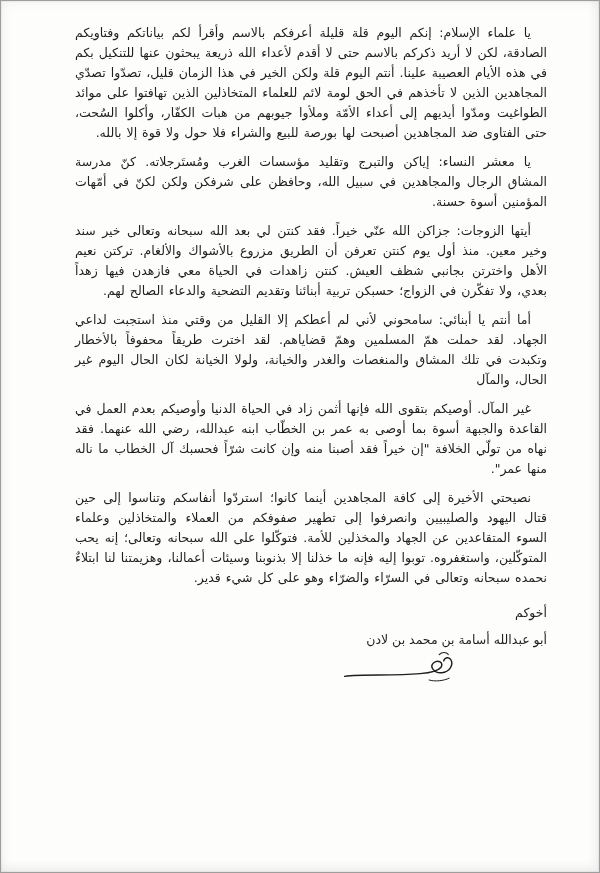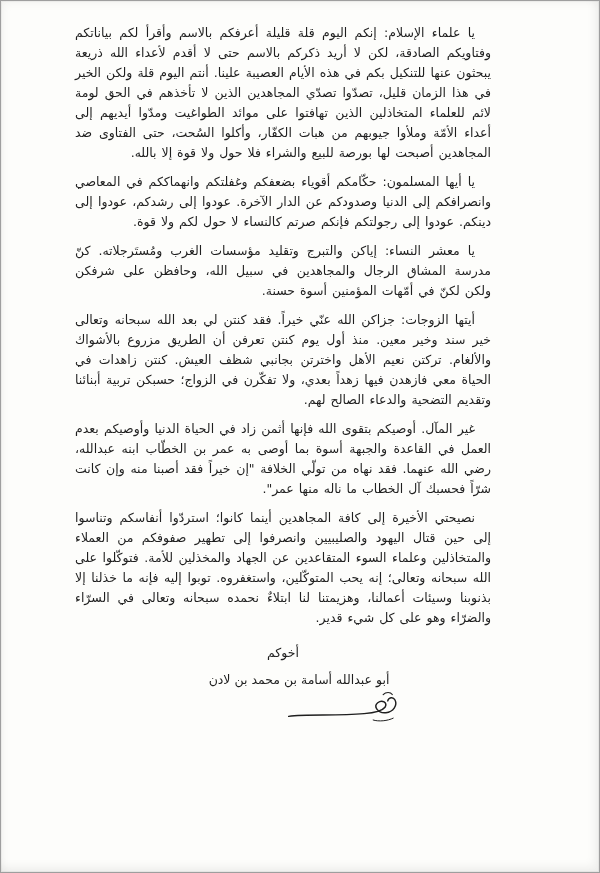--- a/index.html
+++ b/index.html
@@ -16,35 +16,35 @@
     border: 1px solid var(--border-color, #9e9e9e);
     background: var(--page-bg, #fdfdfb);
     overflow: hidden;
     box-shadow: inset 0 0 0 1px rgba(0,0,0,0.04), inset -4px -5px 10px rgba(0,0,0,0.06), inset 3px 3px 8px rgba(0,0,0,0.04);
   }
   .page {
     direction: rtl;
     box-sizing: border-box;
     width: 100%;
     height: 100%;
-    padding: 22px 108px 14px 74px;
+    padding: 22px 52px 14px 74px;
     color: var(--ink, #1f1f1f);
   }
   .paras p {
     margin: 0 0 9px 0;
     font-size: 12.5px;
     line-height: 20px;
     text-align: justify;
     text-indent: 16px;
     letter-spacing: 0;
     word-spacing: 1px;
   }
   .closing {
     margin-top: 12px;
-    text-align: center;
+    text-align: right;
     font-size: 12.5px;
     line-height: 25px;
   }
   .closing .salutation { margin-bottom: 2px; }
   .closing .signatory { margin-bottom: 2px; margin-left: 32px; }
   .closing .dateline { padding-left: 88px; }
   .sig-row {
     margin-top: -4px;
     text-align: right;
     height: 44px;
@@ -56,23 +56,23 @@
   }
 </style>
 </head>
 <body>
 
 <div class="scan">
   <div class="page">
 
     <div class="paras">
         <p>يا علماء الإسلام: إنكم اليوم قلة قليلة أعرفكم بالاسم وأقرأ لكم بياناتكم وفتاويكم الصادقة، لكن لا أريد ذكركم بالاسم حتى لا أقدم لأعداء الله ذريعة يبحثون عنها للتنكيل بكم في هذه الأيام العصيبة علينا. أنتم اليوم قلة ولكن الخير في هذا الزمان قليل، تصدّوا تصدّي المجاهدين الذين لا تأخذهم في الحق لومة لائم للعلماء المتخاذلين الذين تهافتوا على موائد الطواغيت ومدّوا أيديهم إلى أعداء الأمّة وملأوا جيوبهم من هبات الكفّار، وأكلوا السُحت، حتى الفتاوى ضد المجاهدين أصبحت لها بورصة للبيع والشراء فلا حول ولا قوة إلا بالله.</p>
-        <p>يا أيها المسلمون: حكّامكم أقوياء بضعفكم وغفلتكم وانهماككم في المعاصي وانصرافكم إلى الدنيا وصدودكم عن الدار الآخرة. عودوا إلى رشدكم، عودوا إلى دينكم. عودوا إلى رجولتكم فإنكم صرتم كالنساء لا حول لكم ولا قوة.</p>
         <p>يا معشر النساء: إياكن والتبرج وتقليد مؤسسات الغرب ومُستَرجلاته. كنّ مدرسة المشاق الرجال والمجاهدين في سبيل الله، وحافظن على شرفكن ولكن لكنّ في أمّهات المؤمنين أسوة حسنة.</p>
         <p>أيتها الزوجات: جزاكن الله عنّي خيراً. فقد كنتن لي بعد الله سبحانه وتعالى خير سند وخير معين. منذ أول يوم كنتن تعرفن أن الطريق مزروع بالأشواك والألغام. تركتن نعيم الأهل واخترتن بجانبي شظف العيش. كنتن زاهدات في الحياة معي فازهدن فيها زهداً بعدي، ولا تفكّرن في الزواج؛ حسبكن تربية أبنائنا وتقديم التضحية والدعاء الصالح لهم.</p>
+        <p>أما أنتم يا أبنائي: سامحوني لأني لم أعطكم إلا القليل من وقتي منذ استجبت لداعي الجهاد. لقد حملت همّ المسلمين وهمّ قضاياهم. لقد اخترت طريقاً محفوفاً بالأخطار وتكبدت في تلك المشاق والمنغصات والغدر والخيانة، ولولا الخيانة لكان الحال اليوم غير الحال، والمآل</p>
         <p>غير المآل. أوصيكم بتقوى الله فإنها أثمن زاد في الحياة الدنيا وأوصيكم بعدم العمل في القاعدة والجبهة أسوة بما أوصى به عمر بن الخطّاب ابنه عبدالله، رضي الله عنهما. فقد نهاه من تولّي الخلافة "إن خيراً فقد أصبنا منه وإن كانت شرّاً فحسبك آل الخطاب ما ناله منها عمر".</p>
         <p>نصيحتي الأخيرة إلى كافة المجاهدين أينما كانوا؛ استردّوا أنفاسكم وتناسوا إلى حين قتال اليهود والصليبيين وانصرفوا إلى تطهير صفوفكم من العملاء والمتخاذلين وعلماء السوء المتقاعدين عن الجهاد والمخذلين للأمة. فتوكّلوا على الله سبحانه وتعالى؛ إنه يحب المتوكّلين، واستغفروه. توبوا إليه فإنه ما خذلنا إلا بذنوبنا وسيئات أعمالنا، وهزيمتنا لنا ابتلاءٌ نحمده سبحانه وتعالى في السرّاء والضرّاء وهو على كل شيء قدير.</p>
       </div>
 
     <div class="closing">
       <div class="salutation">أخوكم</div>
       <div class="signatory">أبو عبدالله أسامة بن محمد بن لادن</div>
 
       <div class="sig-row">
         <svg width="120" height="40" viewBox="0 0 130 44" fill="none">

